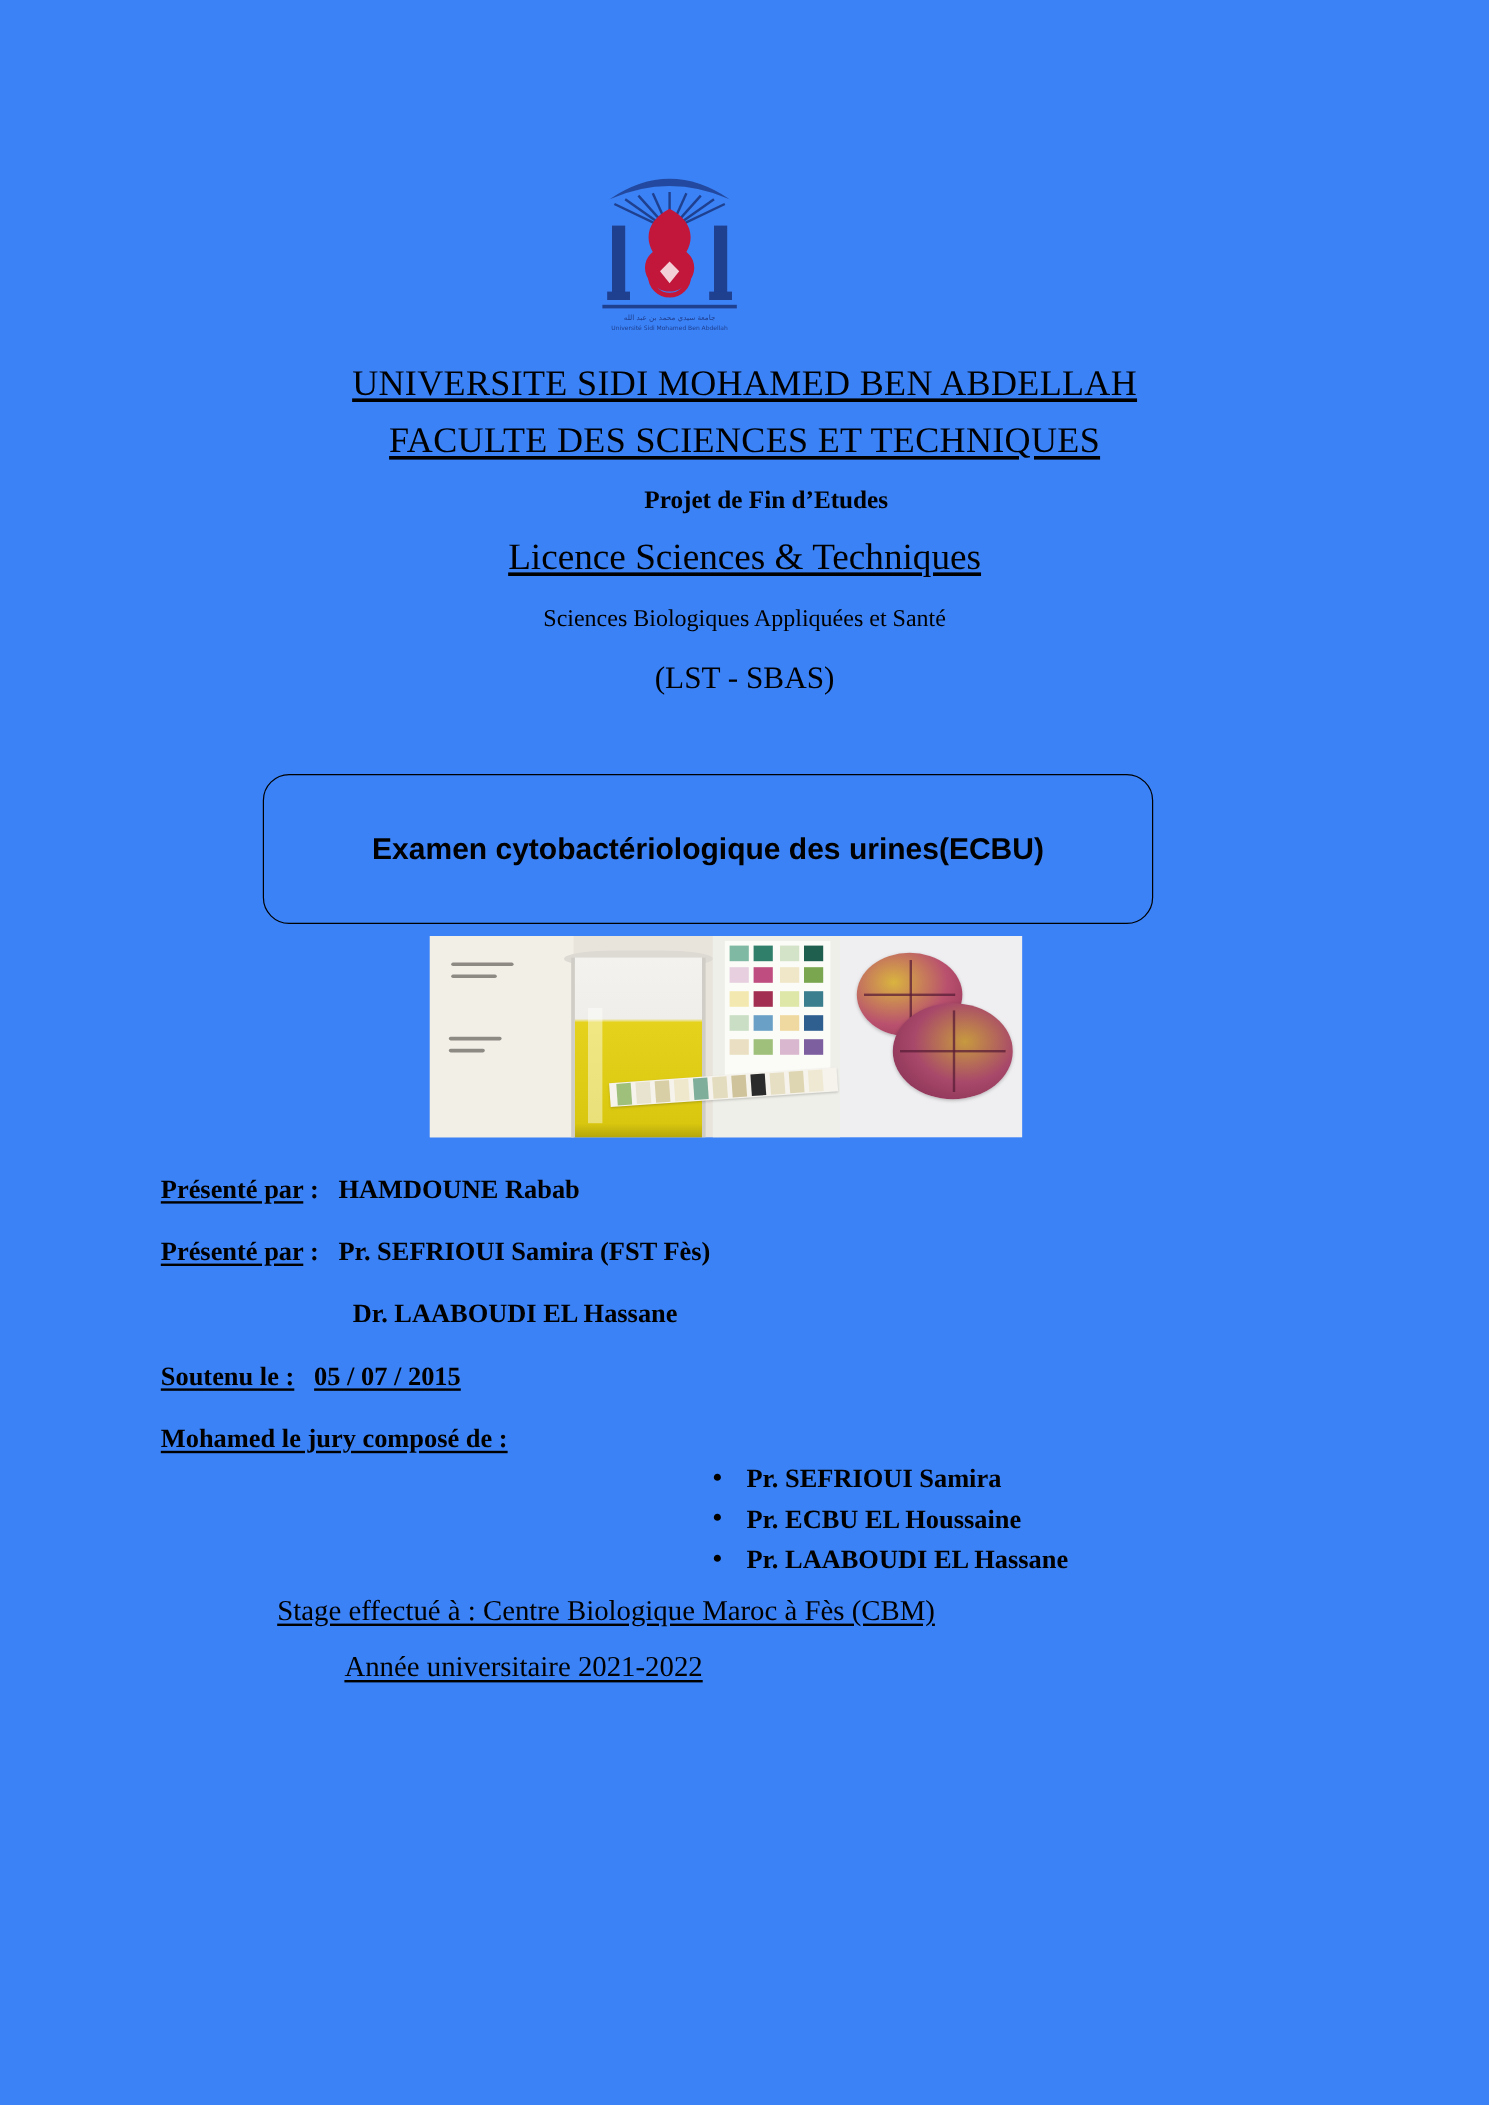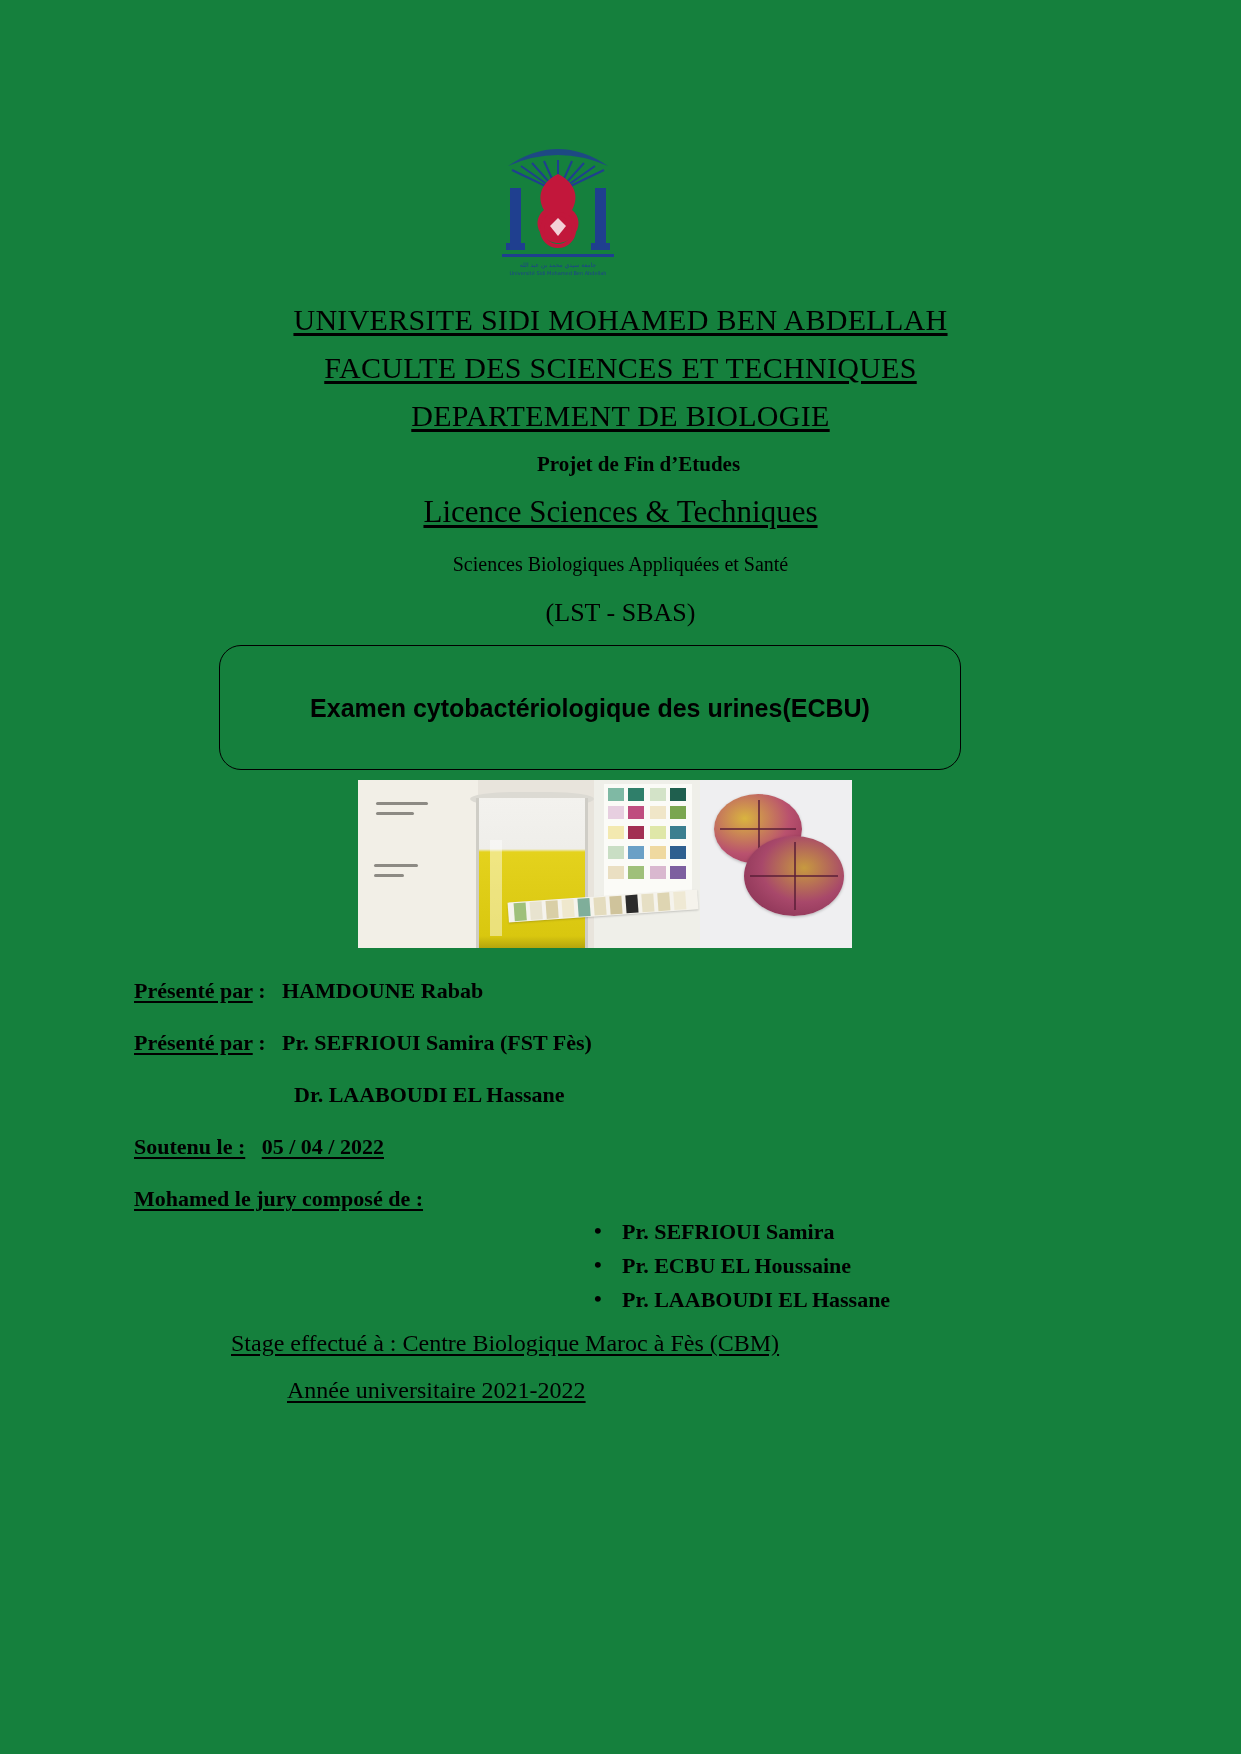--- a/index.html
+++ b/index.html
@@ -9,21 +9,21 @@
   }
   body {
     font-family: "Liberation Serif", serif;
     color: #000000;
   }
   .page {
     position: relative;
     width: 1241px;
     height: 1754px;
     margin: 0 auto;
-    background: #15803d;
+    background: #3b82f6;
     overflow: hidden;
   }
 
   
   .logo-wrap {
     position: absolute;
     left: 488px;
     top: 130px;
     width: 140px;
     height: 150px;
@@ -263,21 +263,20 @@
 
       <rect x="14" y="124" width="112" height="3" fill="#1f3f8f"></rect>
       <text x="70" y="137" font-family="DejaVu Sans, sans-serif" font-size="6" fill="#1f3f8f" text-anchor="middle">جامعة سيدي محمد بن عبد الله</text>
       <text x="70" y="145" font-family="DejaVu Sans, sans-serif" font-size="5" fill="#1f3f8f" text-anchor="middle">Université Sidi Mohamed Ben Abdellah</text>
     </svg>
   </div>
 
   <div class="header">
     <div class="h-line">UNIVERSITE SIDI MOHAMED BEN ABDELLAH</div>
     <div class="h-line">FACULTE DES SCIENCES ET TECHNIQUES</div>
-    <div class="h-line">DEPARTEMENT DE BIOLOGIE</div>
     <div class="h-sub">Projet de Fin d’Etudes</div>
     <div class="h-big">Licence Sciences &amp; Techniques</div>
     <div class="h-mid">Sciences Biologiques Appliquées et Santé</div>
     <div class="h-small">(LST - SBAS)</div>
   </div>
 
   <div class="title-box">
     <div class="title-line">Examen cytobactériologique des urines</div>
     <div class="title-line">(ECBU)</div>
   </div>
@@ -359,21 +358,21 @@
       <span>:</span>
       &nbsp;
       <span>Pr. SEFRIOUI Samira (FST Fès)</span>
     </div>
     <div class="info-row indent-1">
       <span>Dr. LAABOUDI EL Hassane</span>
     </div>
     <div class="info-row">
       <span class="u">Soutenu le :</span>
       &nbsp;
-      <span class="u">05 / 04 / 2022</span>
+      <span class="u">05 / 07 / 2015</span>
     </div>
     <div class="info-row">
       <span class="u">Mohamed le jury composé de :</span>
     </div>
   </div>
 
   <ul class="jury-list">
     <li><span>Pr. SEFRIOUI Samira</span></li>
     <li><span>Pr. ECBU EL Houssaine</span></li>
     <li><span>Pr. LAABOUDI EL Hassane</span></li>

